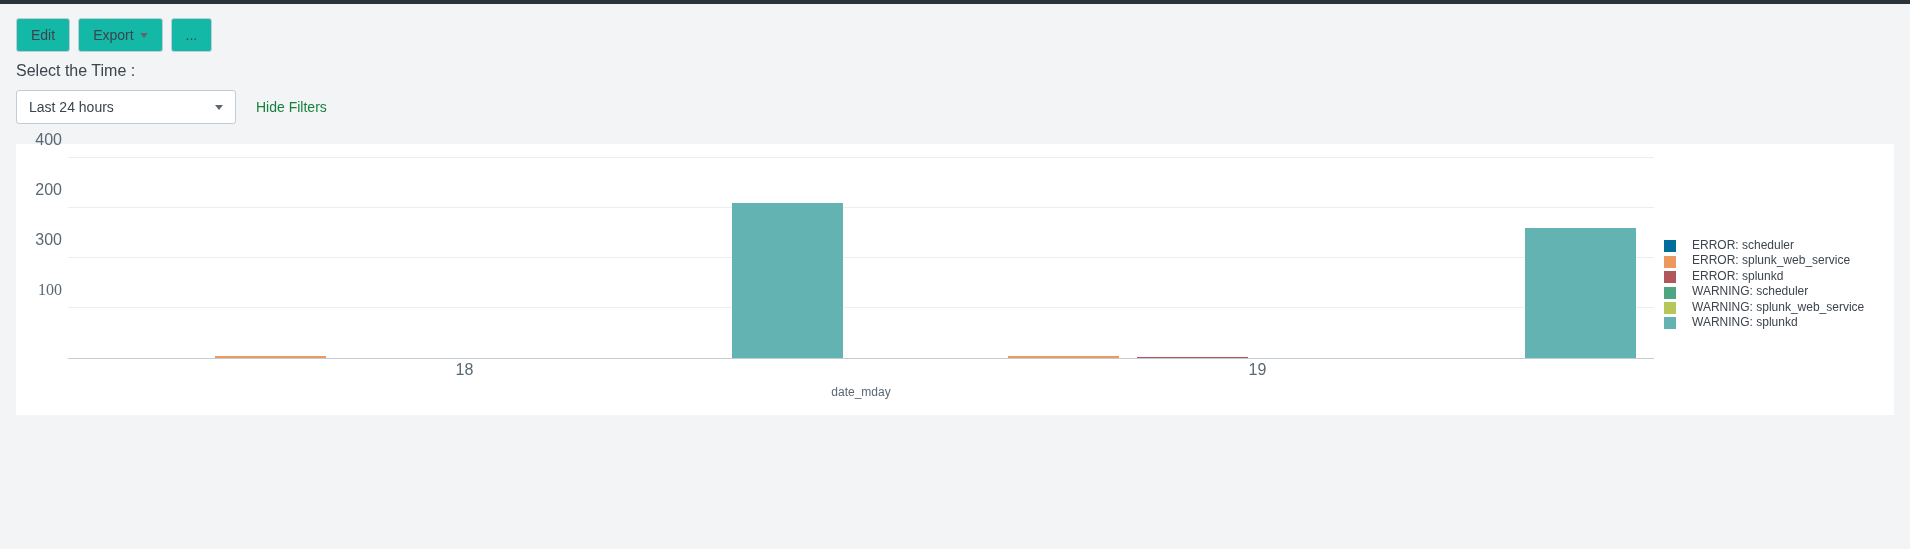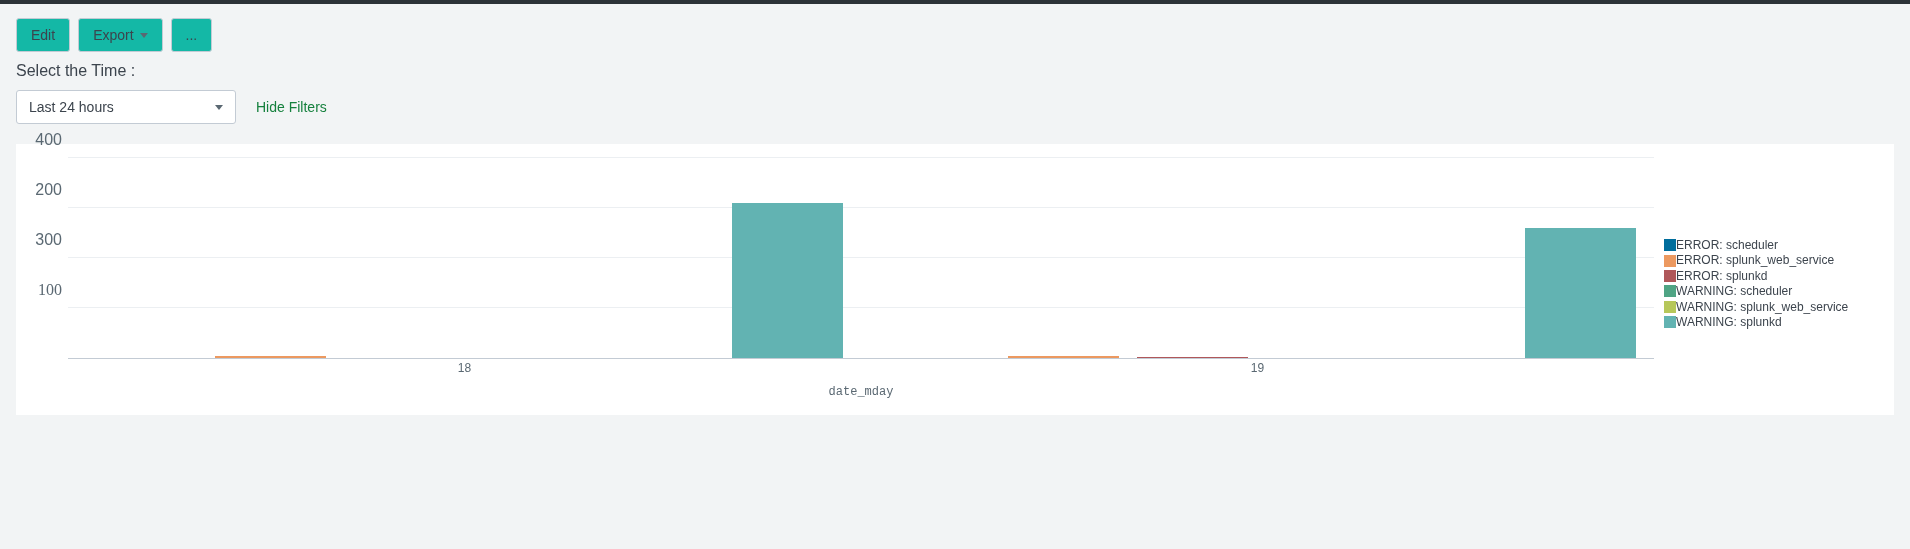--- a/index.html
+++ b/index.html
@@ -100,22 +100,22 @@
   }
   .legend {
     width: 220px;
     padding-left: 10px;
     padding-top: 80px;
     font-size: 12px;
     color: #3c444d;
   }
   .legend-item {
     display: flex;
-    align-items: center;
-    gap: 0;
+    align-items: flex-end;
+    gap: 16px;
     line-height: 1.2;
     margin-bottom: 1px;
     cursor: pointer;
   }
   .swatch {
     width: 12px;
     height: 12px;
     flex: 0 0 12px;
   }
 
@@ -152,31 +152,30 @@
     min-width: 2px;
   }
   .x-axis {
     margin-left: 42px;
     position: relative;
     height: 18px;
   }
   .x-tick {
     position: absolute;
     top: 2px;
-    font-size: 12px;
+    font-size: 16px;
     color: #5a6872;
     transform: translateX(-50%);
   }
   .x-axis-label {
     margin-left: 42px;
     text-align: center;
     font-size: 12px;
     color: #5a6872;
     margin-top: 8px;
-    font-family: Liberation Mono, monospace;
   }
 </style>
 </head>
 <body>
 
 <div class="topbar"></div>
 
 <div class="page">
 
   <div class="header-row">

